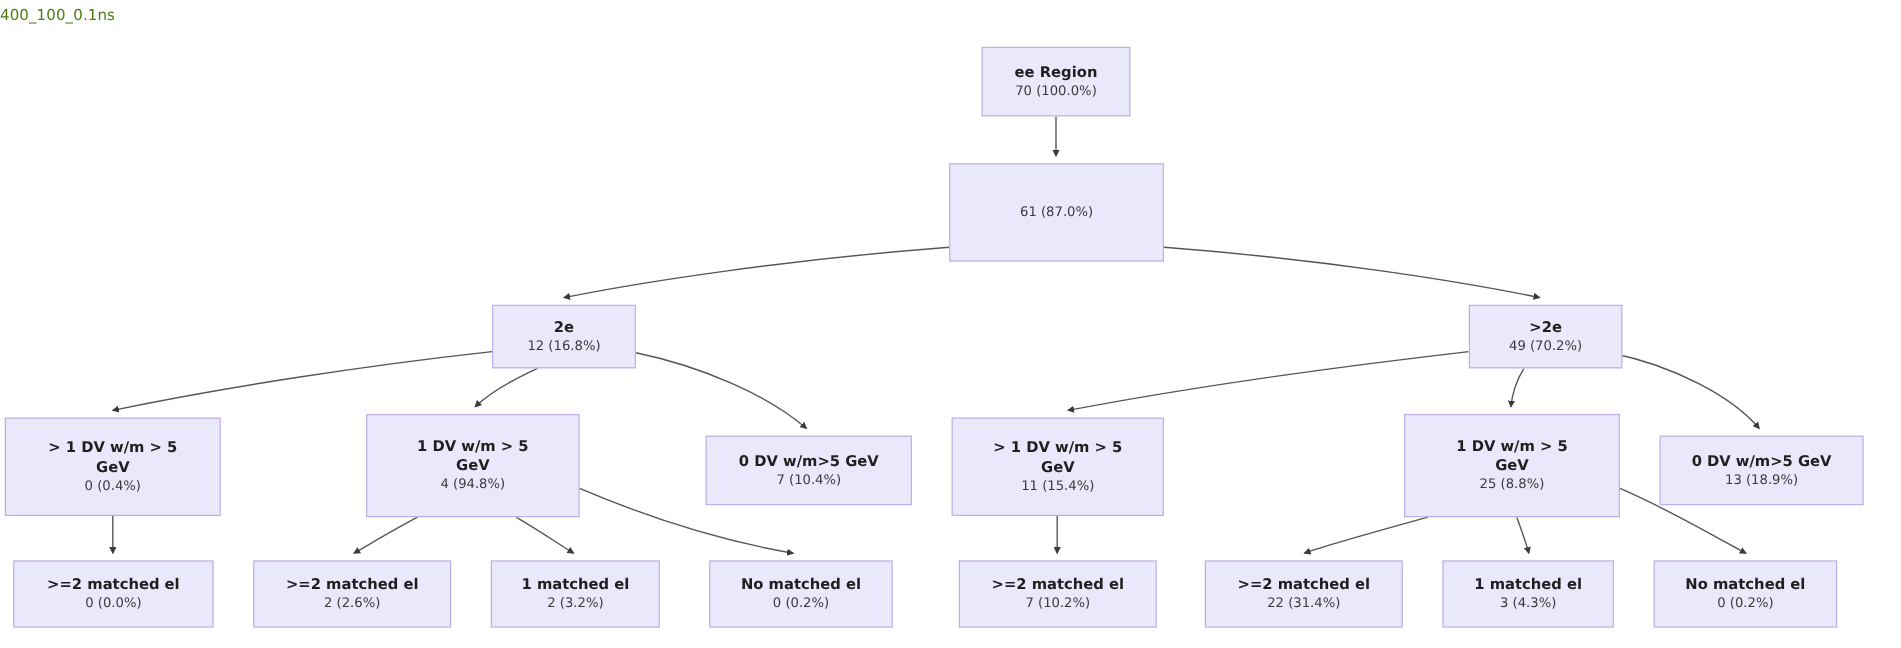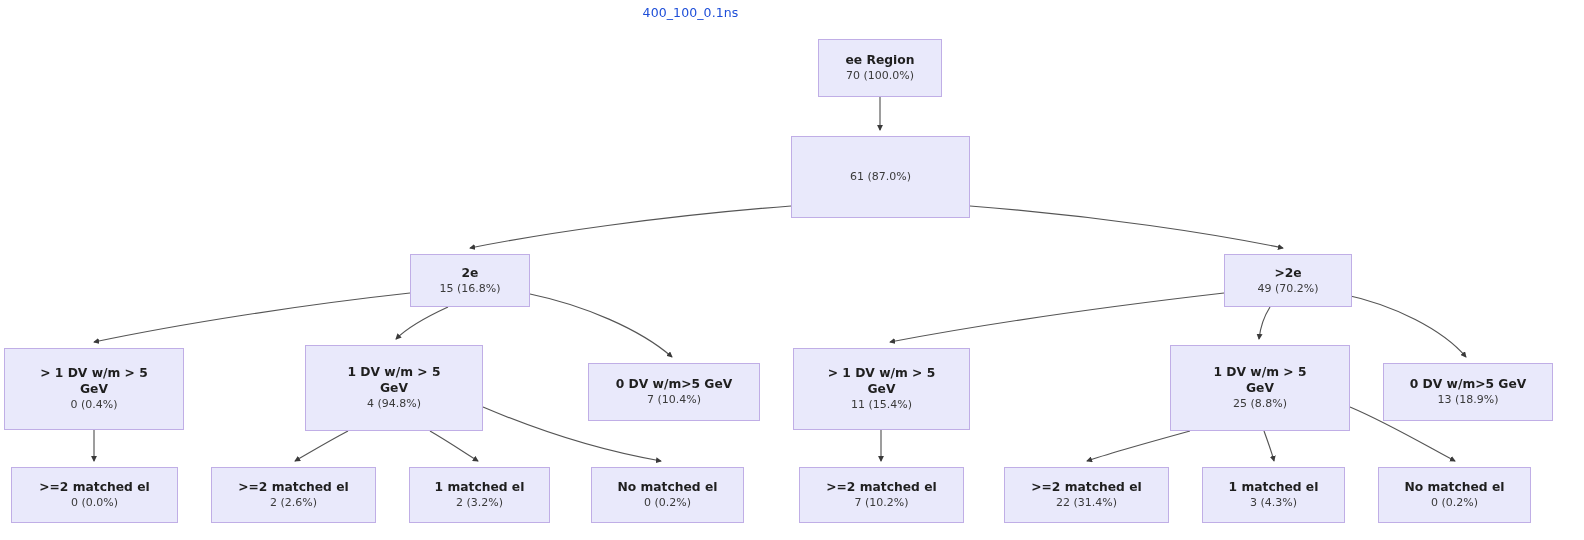--- a/index.html
+++ b/index.html
@@ -21,23 +21,22 @@
     top: 0;
     width: 1584px;
     height: 540px;
     pointer-events: none;
   }
   .graph-title {
     position: absolute;
     left: 0;
     top: 5px;
     width: 1381px;
-    text-align: center;
     font-size: 12.5px;
-    color: #1d4ed8;
+    color: #4d7c0f;
     letter-spacing: 0.1px;
   }
   .node {
     position: absolute;
     box-sizing: border-box;
     background: #e9e9fb;
     border: 1.3px solid #c0aee6;
     display: flex;
     flex-direction: column;
     align-items: center;
@@ -95,21 +94,21 @@
   <div id="node-layer">
       <div class="node" style="left: 818px; top: 39px; width: 124px; height: 58px; background: rgb(233, 233, 251); border-color: rgb(192, 174, 230);">
         <div class="n-label">ee Region</div>
         <div class="n-stat">70 (100.0%)</div>
       </div>
       <div class="node" style="left: 791px; top: 136px; width: 179px; height: 82px; background: rgb(233, 233, 251); border-color: rgb(192, 174, 230);">
         <div class="n-stat">61 (87.0%)</div>
       </div>
       <div class="node" style="left: 410px; top: 254px; width: 120px; height: 53px; background: rgb(233, 233, 251); border-color: rgb(192, 174, 230);">
         <div class="n-label">2e</div>
-        <div class="n-stat">15 (16.8%)</div>
+        <div class="n-stat">12 (16.8%)</div>
       </div>
       <div class="node" style="left: 1224px; top: 254px; width: 128px; height: 53px; background: rgb(233, 233, 251); border-color: rgb(192, 174, 230);">
         <div class="n-label">&gt;2e</div>
         <div class="n-stat">49 (70.2%)</div>
       </div>
       <div class="node" style="left: 4px; top: 348px; width: 180px; height: 82px; background: rgb(233, 233, 251); border-color: rgb(192, 174, 230);">
         <div class="n-label">&gt; 1 DV w/m &gt; 5<br>GeV</div>
         <div class="n-stat">0 (0.4%)</div>
       </div>
       <div class="node" style="left: 305px; top: 345px; width: 178px; height: 86px; background: rgb(233, 233, 251); border-color: rgb(192, 174, 230);">

